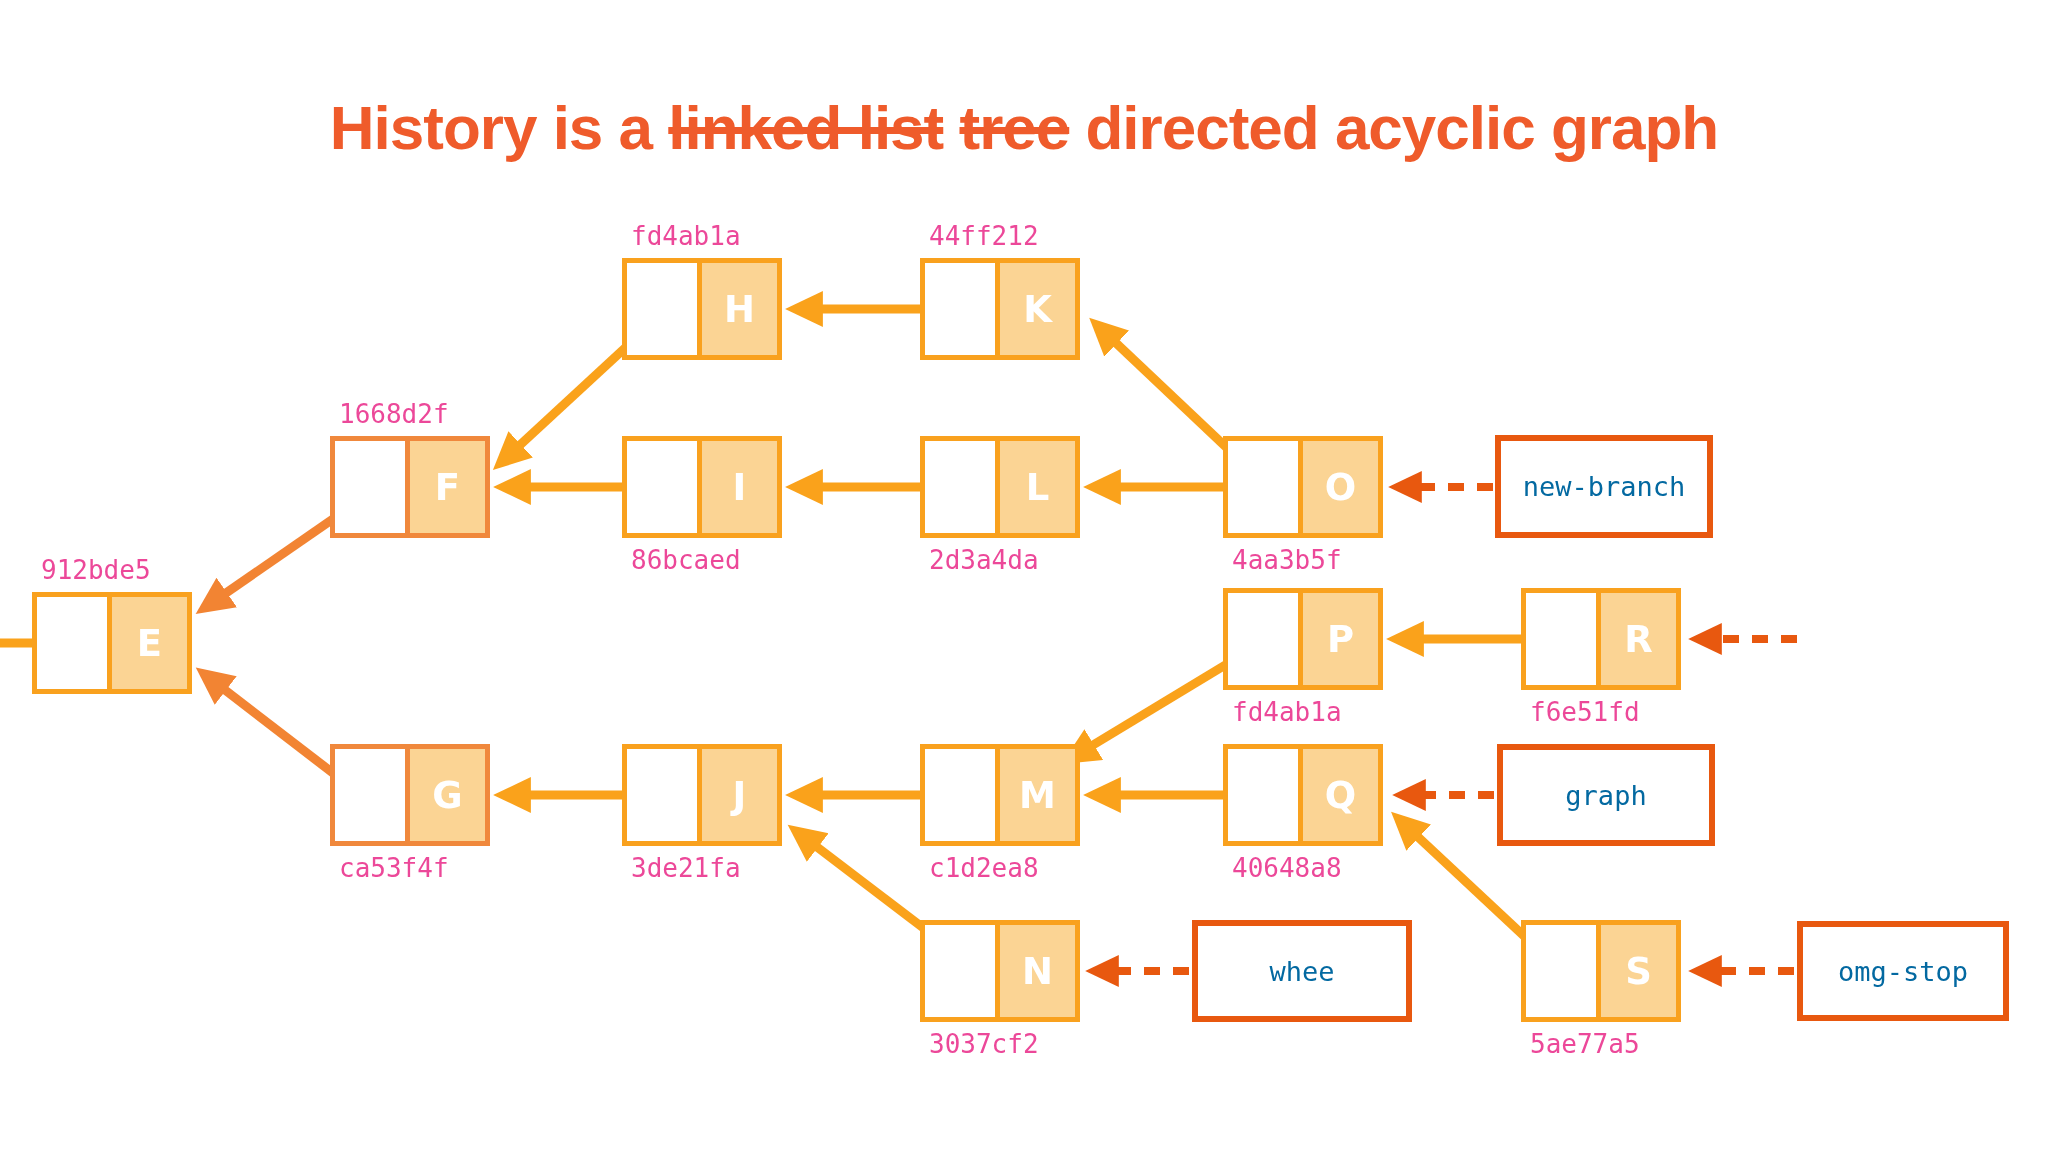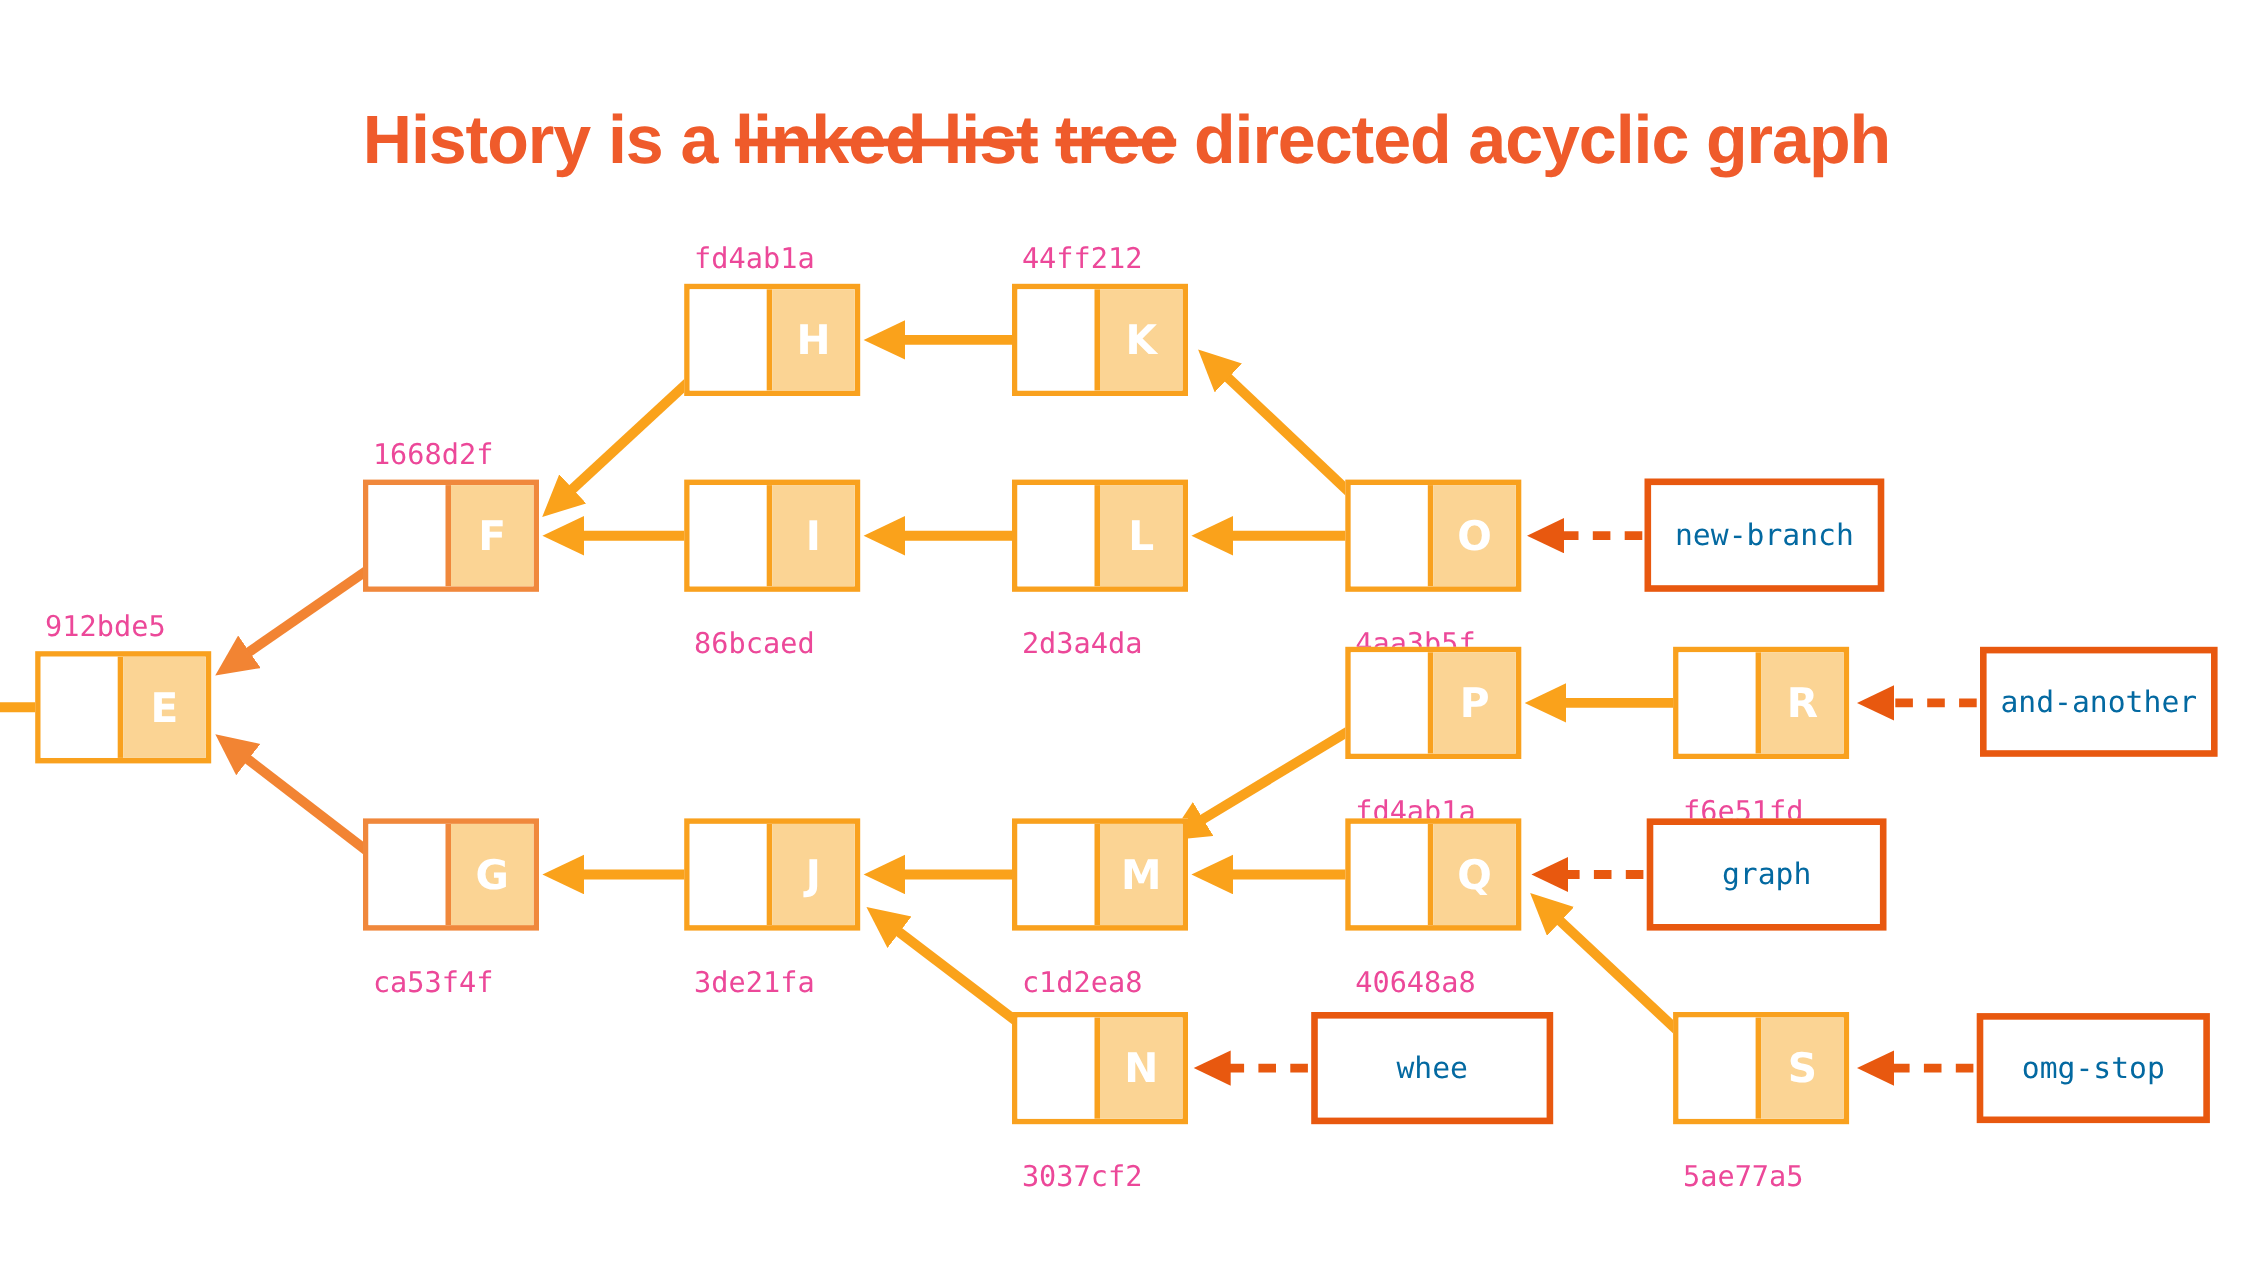--- a/index.html
+++ b/index.html
@@ -15,21 +15,21 @@
   .node{position:absolute;width:160px;height:102px;box-sizing:border-box;
         border:5px solid #F9A11E;background:#fff;display:flex;}
   .node .cell-l{width:75px;box-sizing:border-box;border-right:5px solid #F9A11E;background:#fff;}
   .node .cell-r{flex:1;background:#FBD494;display:flex;align-items:center;justify-content:center;}
   .node.warm{border-color:#F0883C;}
   .node.warm .cell-l{border-right-color:#F0883C;}
   .letter{font-family:"DejaVu Sans",sans-serif;font-weight:bold;font-size:37px;color:#ffffff;}
   .hash{position:absolute;left:4px;white-space:nowrap;
         font-family:"DejaVu Sans Mono",monospace;font-size:26px;color:#ec4899;}
   .hash.above{bottom:calc(100% + 12px);}
-  .hash.below{top:calc(100% + 12px);margin-top:26px;}
+  .hash.below{top:calc(100% + 12px);}
   .branch{position:absolute;box-sizing:border-box;border:6px solid #E8580F;background:#fff;
           display:flex;align-items:center;justify-content:center;}
   .branch span{font-family:"DejaVu Sans Mono",monospace;font-size:27px;color:#0369a1;white-space:nowrap;}
 </style>
 </head>
 <body>
 
 <div id="stage">
 
   <div class="title">
@@ -195,23 +195,20 @@
     <div class="cell-l"></div>
     <div class="cell-r">
       <span class="letter">S</span>
     </div>
     <div class="hash below">5ae77a5</div>
   </div>
 
   <div class="branch" style="left:1495px;top:435px;width:218px;height:103px">
     <span>new-branch</span>
   </div>
-  <div class="branch" style="left:1800px;top:588px;width:216px;height:100px">
-    <span>and-another</span>
-  </div>
   <div class="branch" style="left:1497px;top:744px;width:218px;height:102px">
     <span>graph</span>
   </div>
   <div class="branch" style="left:1192px;top:920px;width:220px;height:102px">
     <span>whee</span>
   </div>
   <div class="branch" style="left:1797px;top:921px;width:212px;height:100px">
     <span>omg-stop</span>
   </div>
 

